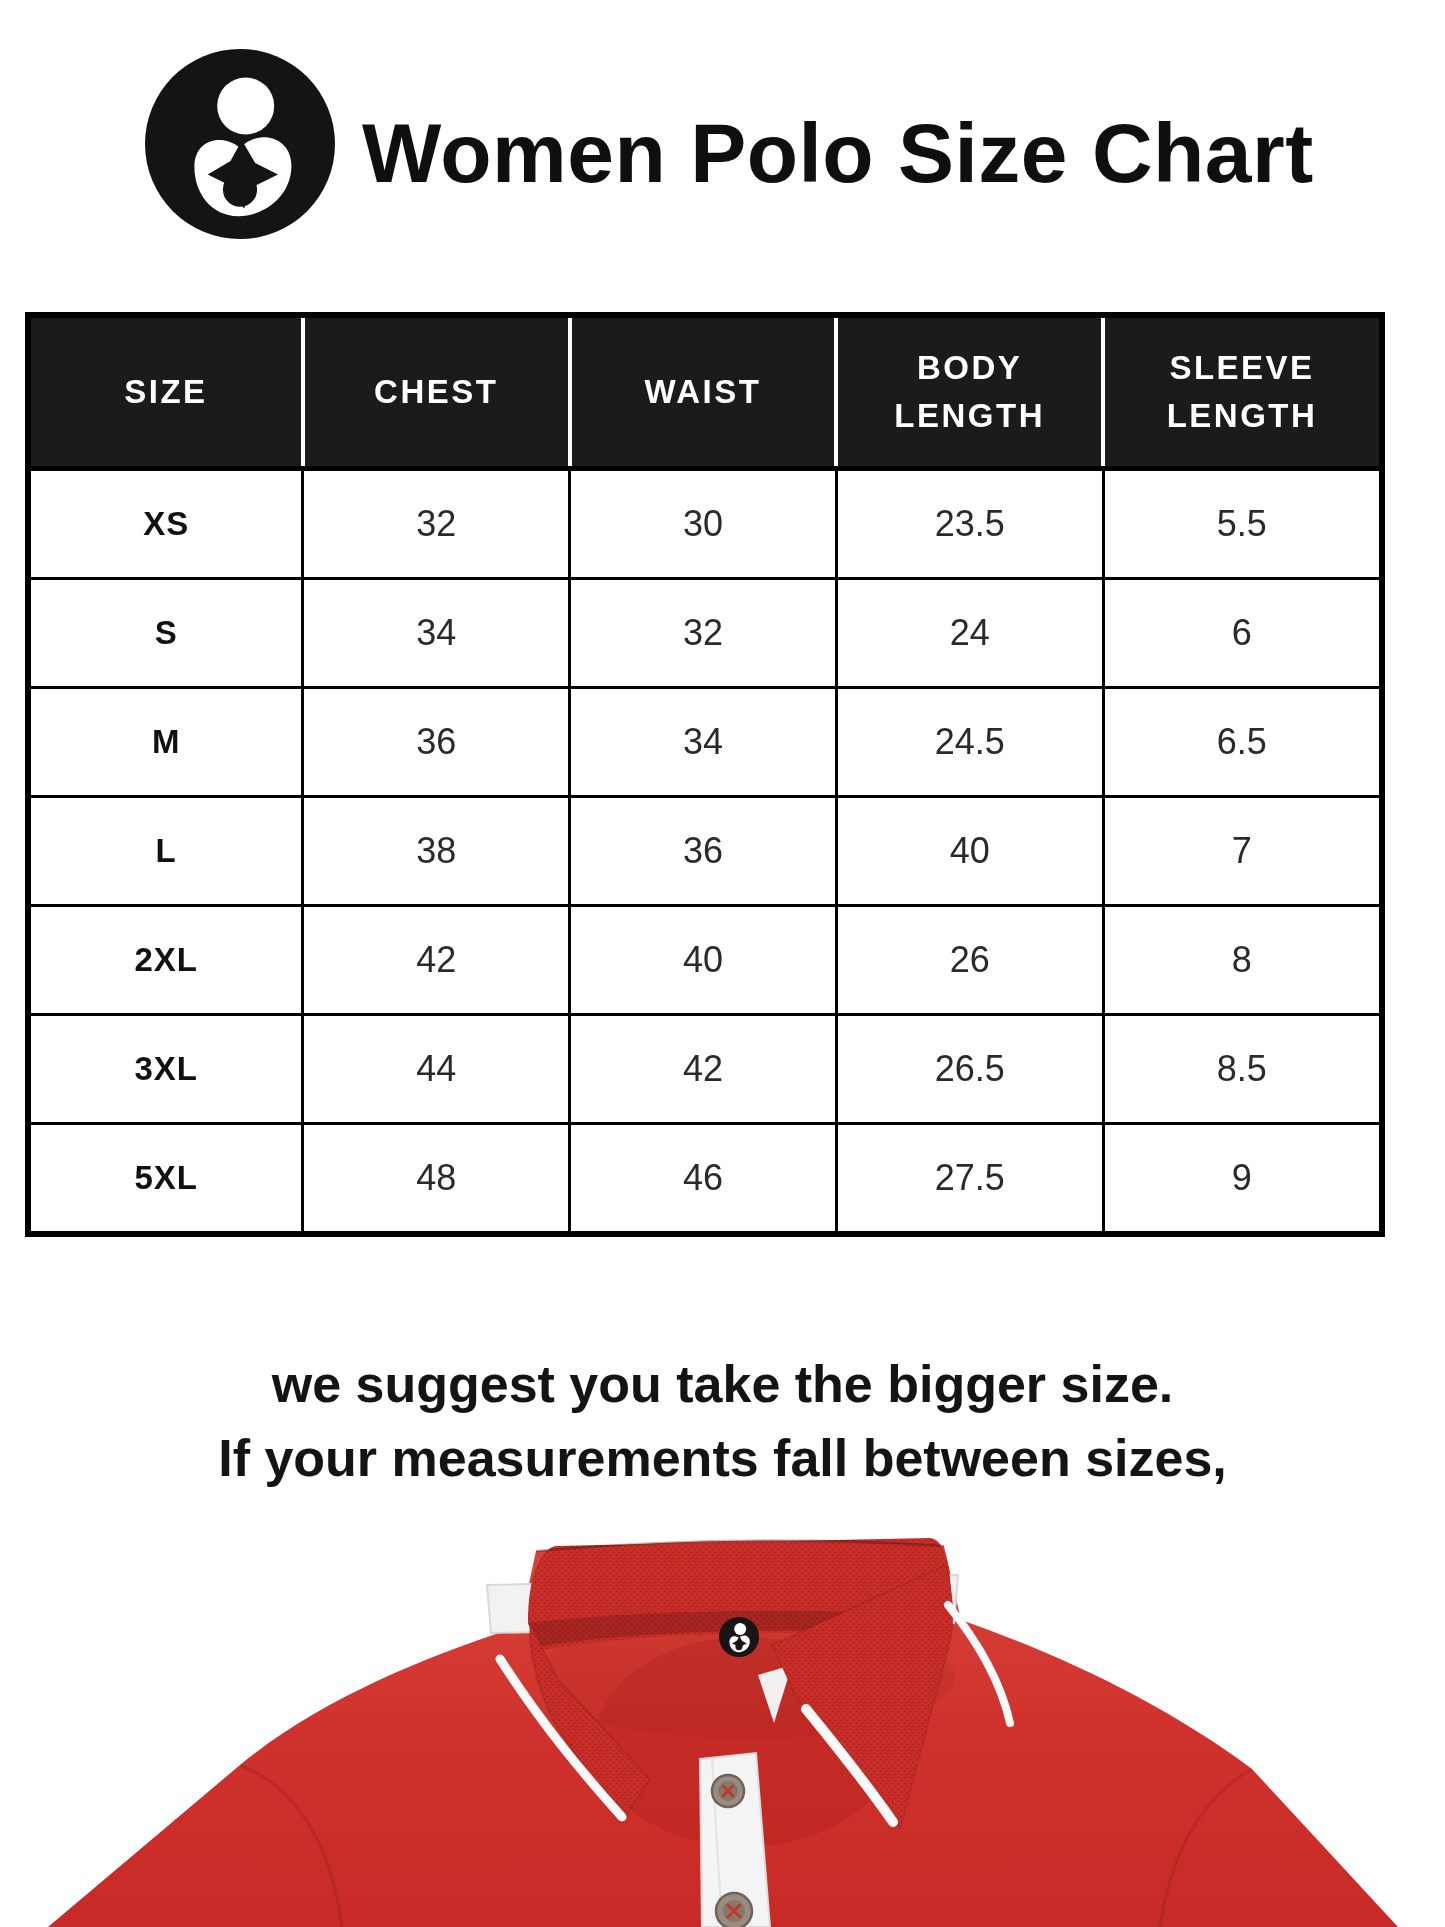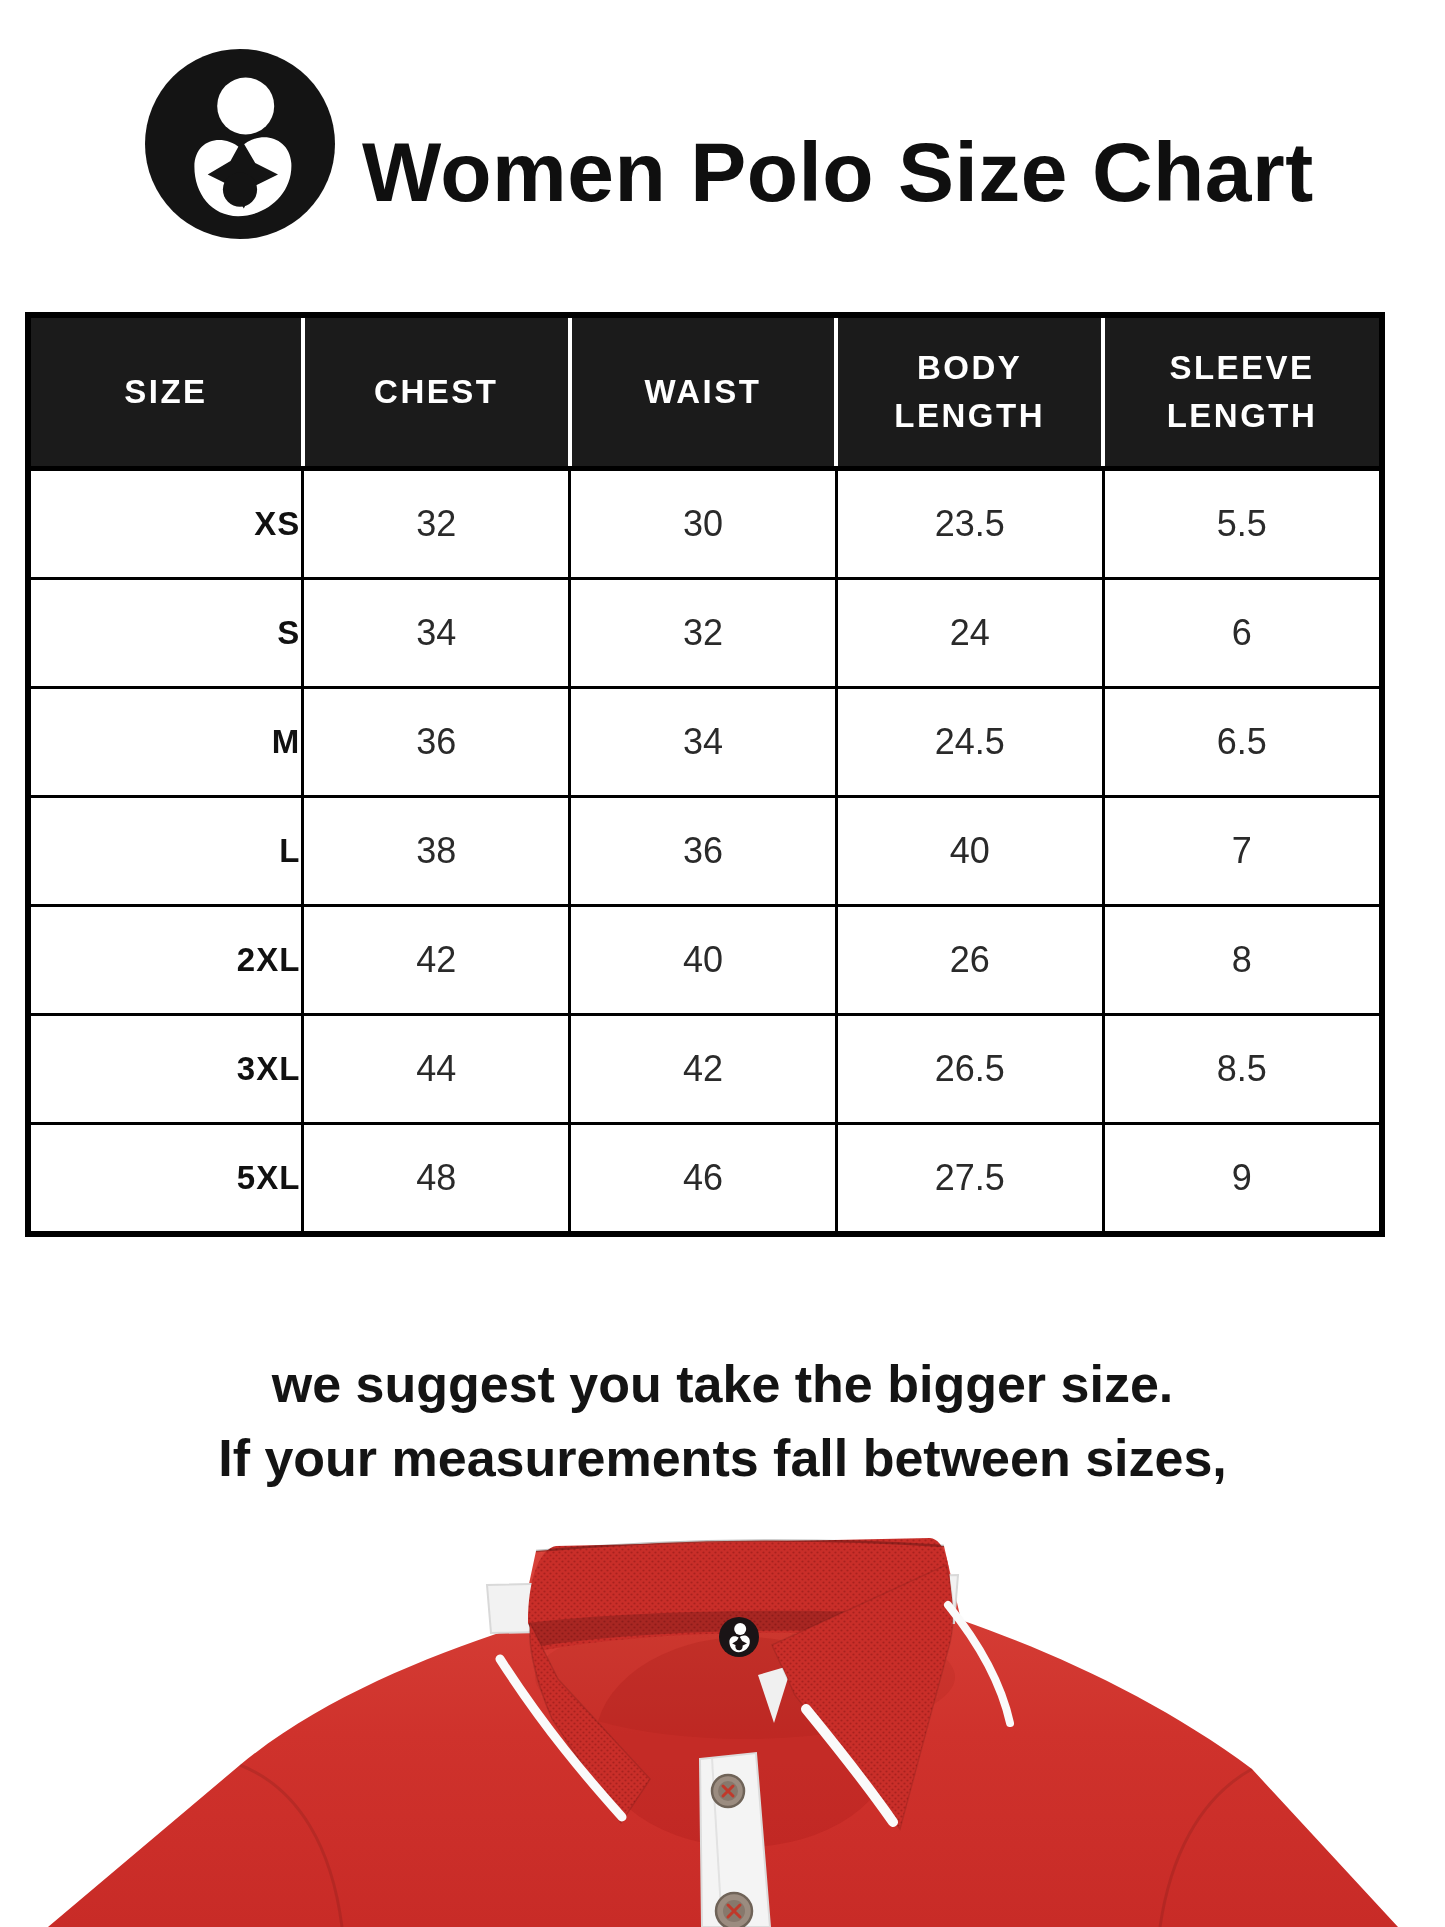--- a/index.html
+++ b/index.html
@@ -6,21 +6,21 @@
   .page{
     position:relative;
     width:1445px;height:1927px;
     background:#ffffff;
     font-family:"Liberation Sans", sans-serif;
     overflow:hidden;
   }
   
   .brand{
     position:absolute;top:49px;left:145px;
-    display:flex;align-items:center;gap:27px;
+    display:flex;align-items:flex-start;gap:27px;
   }
   .brand svg.logo{width:190px;height:190px;display:block;flex:0 0 auto;}
   .page-title{
     margin:56px 0 0 0;
     font-size:84px;font-weight:bold;color:#0f0f0f;
     letter-spacing:0.5px;white-space:nowrap;
   }
   
   table.size-table{
     position:absolute;left:25px;top:312px;width:1360px;
@@ -39,21 +39,21 @@
     border-left:4px solid #ffffff;
     border-bottom:5px solid #000;
     padding:0 34px;line-height:1.45;
   }
   table.size-table th:first-child{border-left:6px solid #000;}
   table.size-table td{
     height:104px;background:#ffffff;color:#2a2a2a;
     font-size:36px;text-align:center;vertical-align:middle;
     border:3px solid #000;
   }
-  table.size-table td.size-col{font-weight:bold;color:#111;font-size:33px;letter-spacing:1px;text-align:right;}
+  table.size-table td.size-col{font-weight:bold;color:#111;font-size:33px;letter-spacing:1px;}
   
   .note{
     position:absolute;top:1348px;left:0;width:100%;
     text-align:center;color:#141414;
     font-size:52px;font-weight:bold;line-height:1.42;
   }
   
   .shirt-wrap{position:absolute;left:0;bottom:0;width:1445px;height:400px;}
   .shirt-wrap svg{display:block;width:1445px;height:400px;}
 </style>

